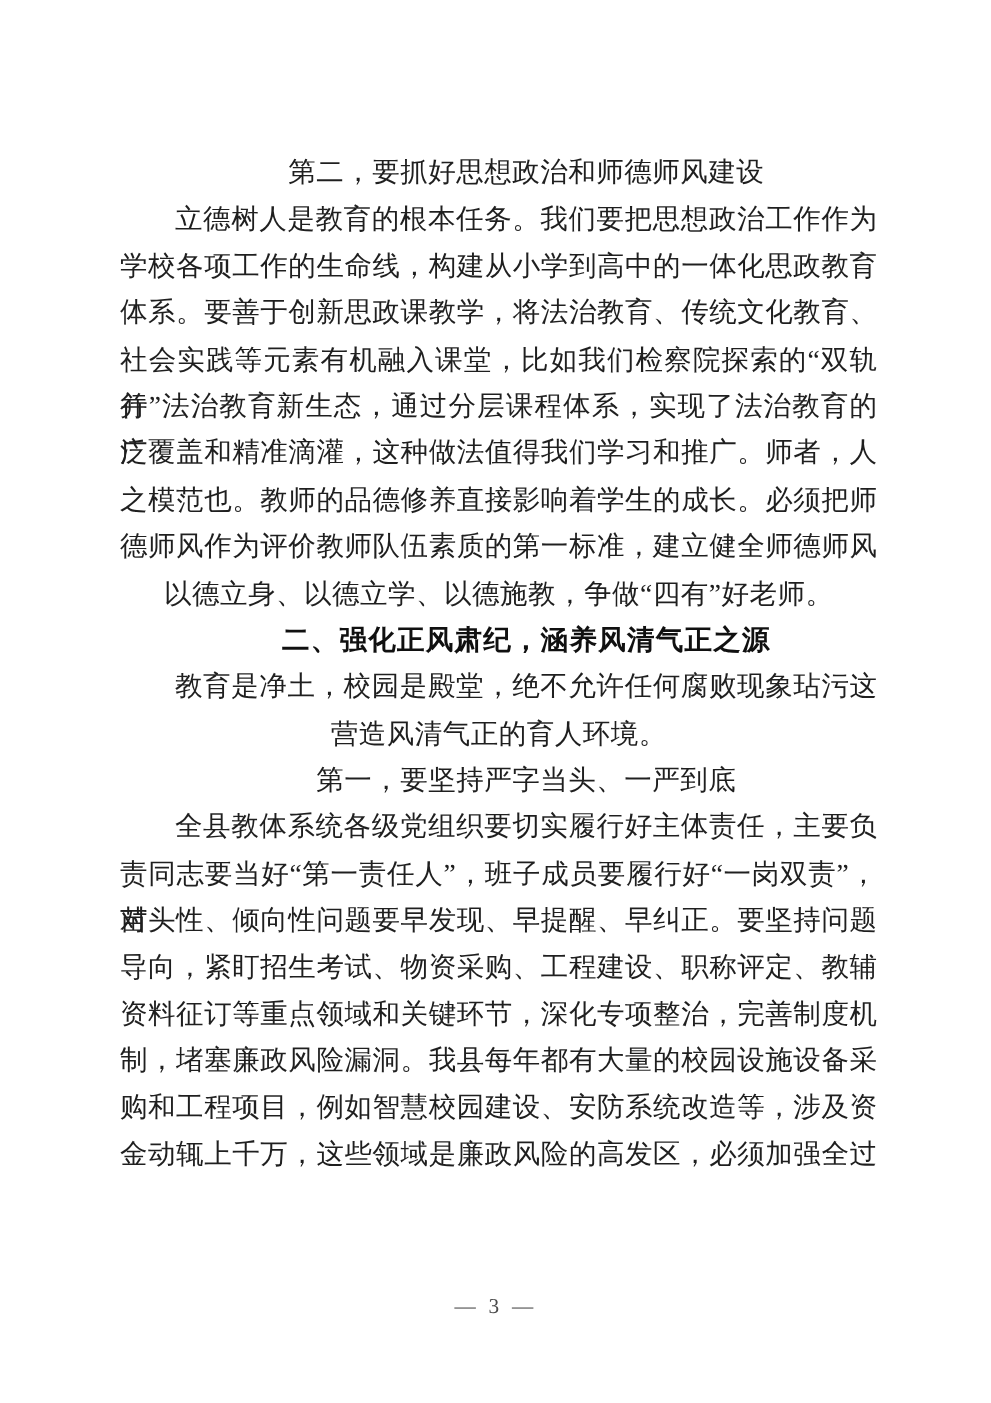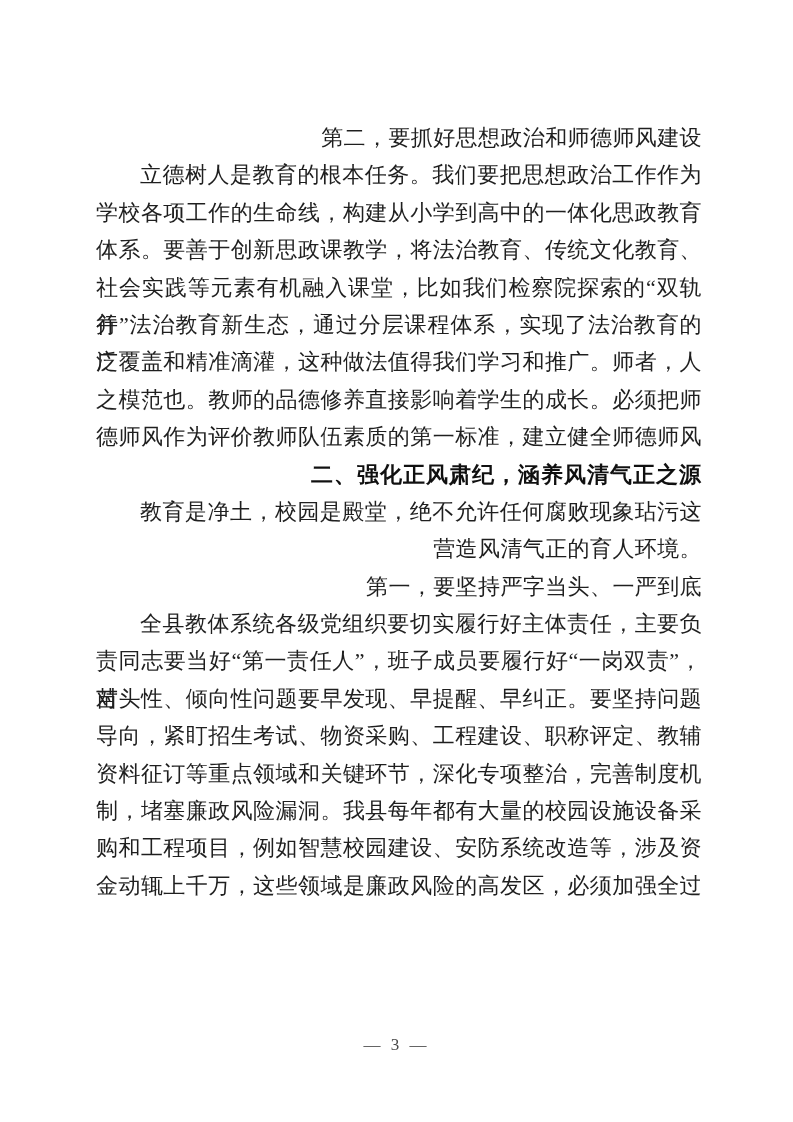--- a/index.html
+++ b/index.html
@@ -22,21 +22,21 @@
     top: 119px;
     width: 606px;
   }
   .line {
     height: 37.4px;
     line-height: 37.4px;
     font-size: 22px;
     letter-spacing: 0.4px;
     white-space: nowrap;
     overflow: visible;
-    text-align: right;
+    text-align: center;
   }
   .line.fill {
     white-space: normal;
     text-align: justify;
     text-align-last: justify;
   }
   .line.indent {
     text-indent: 44px;
   }
   .line.heading {
@@ -65,20 +65,21 @@
   <div class="content">
     <div class="line indent">第二，要抓好思想政治和师德师风建设</div>
     <div class="line indent fill">立德树人是教育的根本任务。我们要把思想政治工作作为</div>
     <div class="line fill">学校各项工作的生命线，构建从小学到高中的一体化思政教育</div>
     <div class="line fill">体系。要善于创新思政课教学，将法治教育、传统文化教育、</div>
     <div class="line fill">社会实践等元素有机融入课堂，比如我们检察院探索的“双轨并</div>
     <div class="line fill">行”法治教育新生态，通过分层课程体系，实现了法治教育的广</div>
     <div class="line fill">泛覆盖和精准滴灌，这种做法值得我们学习和推广。师者，人</div>
     <div class="line fill">之模范也。教师的品德修养直接影响着学生的成长。必须把师</div>
     <div class="line fill">德师风作为评价教师队伍素质的第一标准，建立健全师德师风</div>
+    <div class="line">以德立身、以德立学、以德施教，争做“四有”好老师。</div>
     <div class="line indent heading">二、强化正风肃纪，涵养风清气正之源</div>
     <div class="line indent fill">教育是净土，校园是殿堂，绝不允许任何腐败现象玷污这</div>
     <div class="line">营造风清气正的育人环境。</div>
     <div class="line indent">第一，要坚持严字当头、一严到底</div>
     <div class="line indent fill">全县教体系统各级党组织要切实履行好主体责任，主要负</div>
     <div class="line fill">责同志要当好“第一责任人”，班子成员要履行好“一岗双责”，对</div>
     <div class="line fill">苗头性、倾向性问题要早发现、早提醒、早纠正。要坚持问题</div>
     <div class="line fill">导向，紧盯招生考试、物资采购、工程建设、职称评定、教辅</div>
     <div class="line fill">资料征订等重点领域和关键环节，深化专项整治，完善制度机</div>
     <div class="line fill">制，堵塞廉政风险漏洞。我县每年都有大量的校园设施设备采</div>

